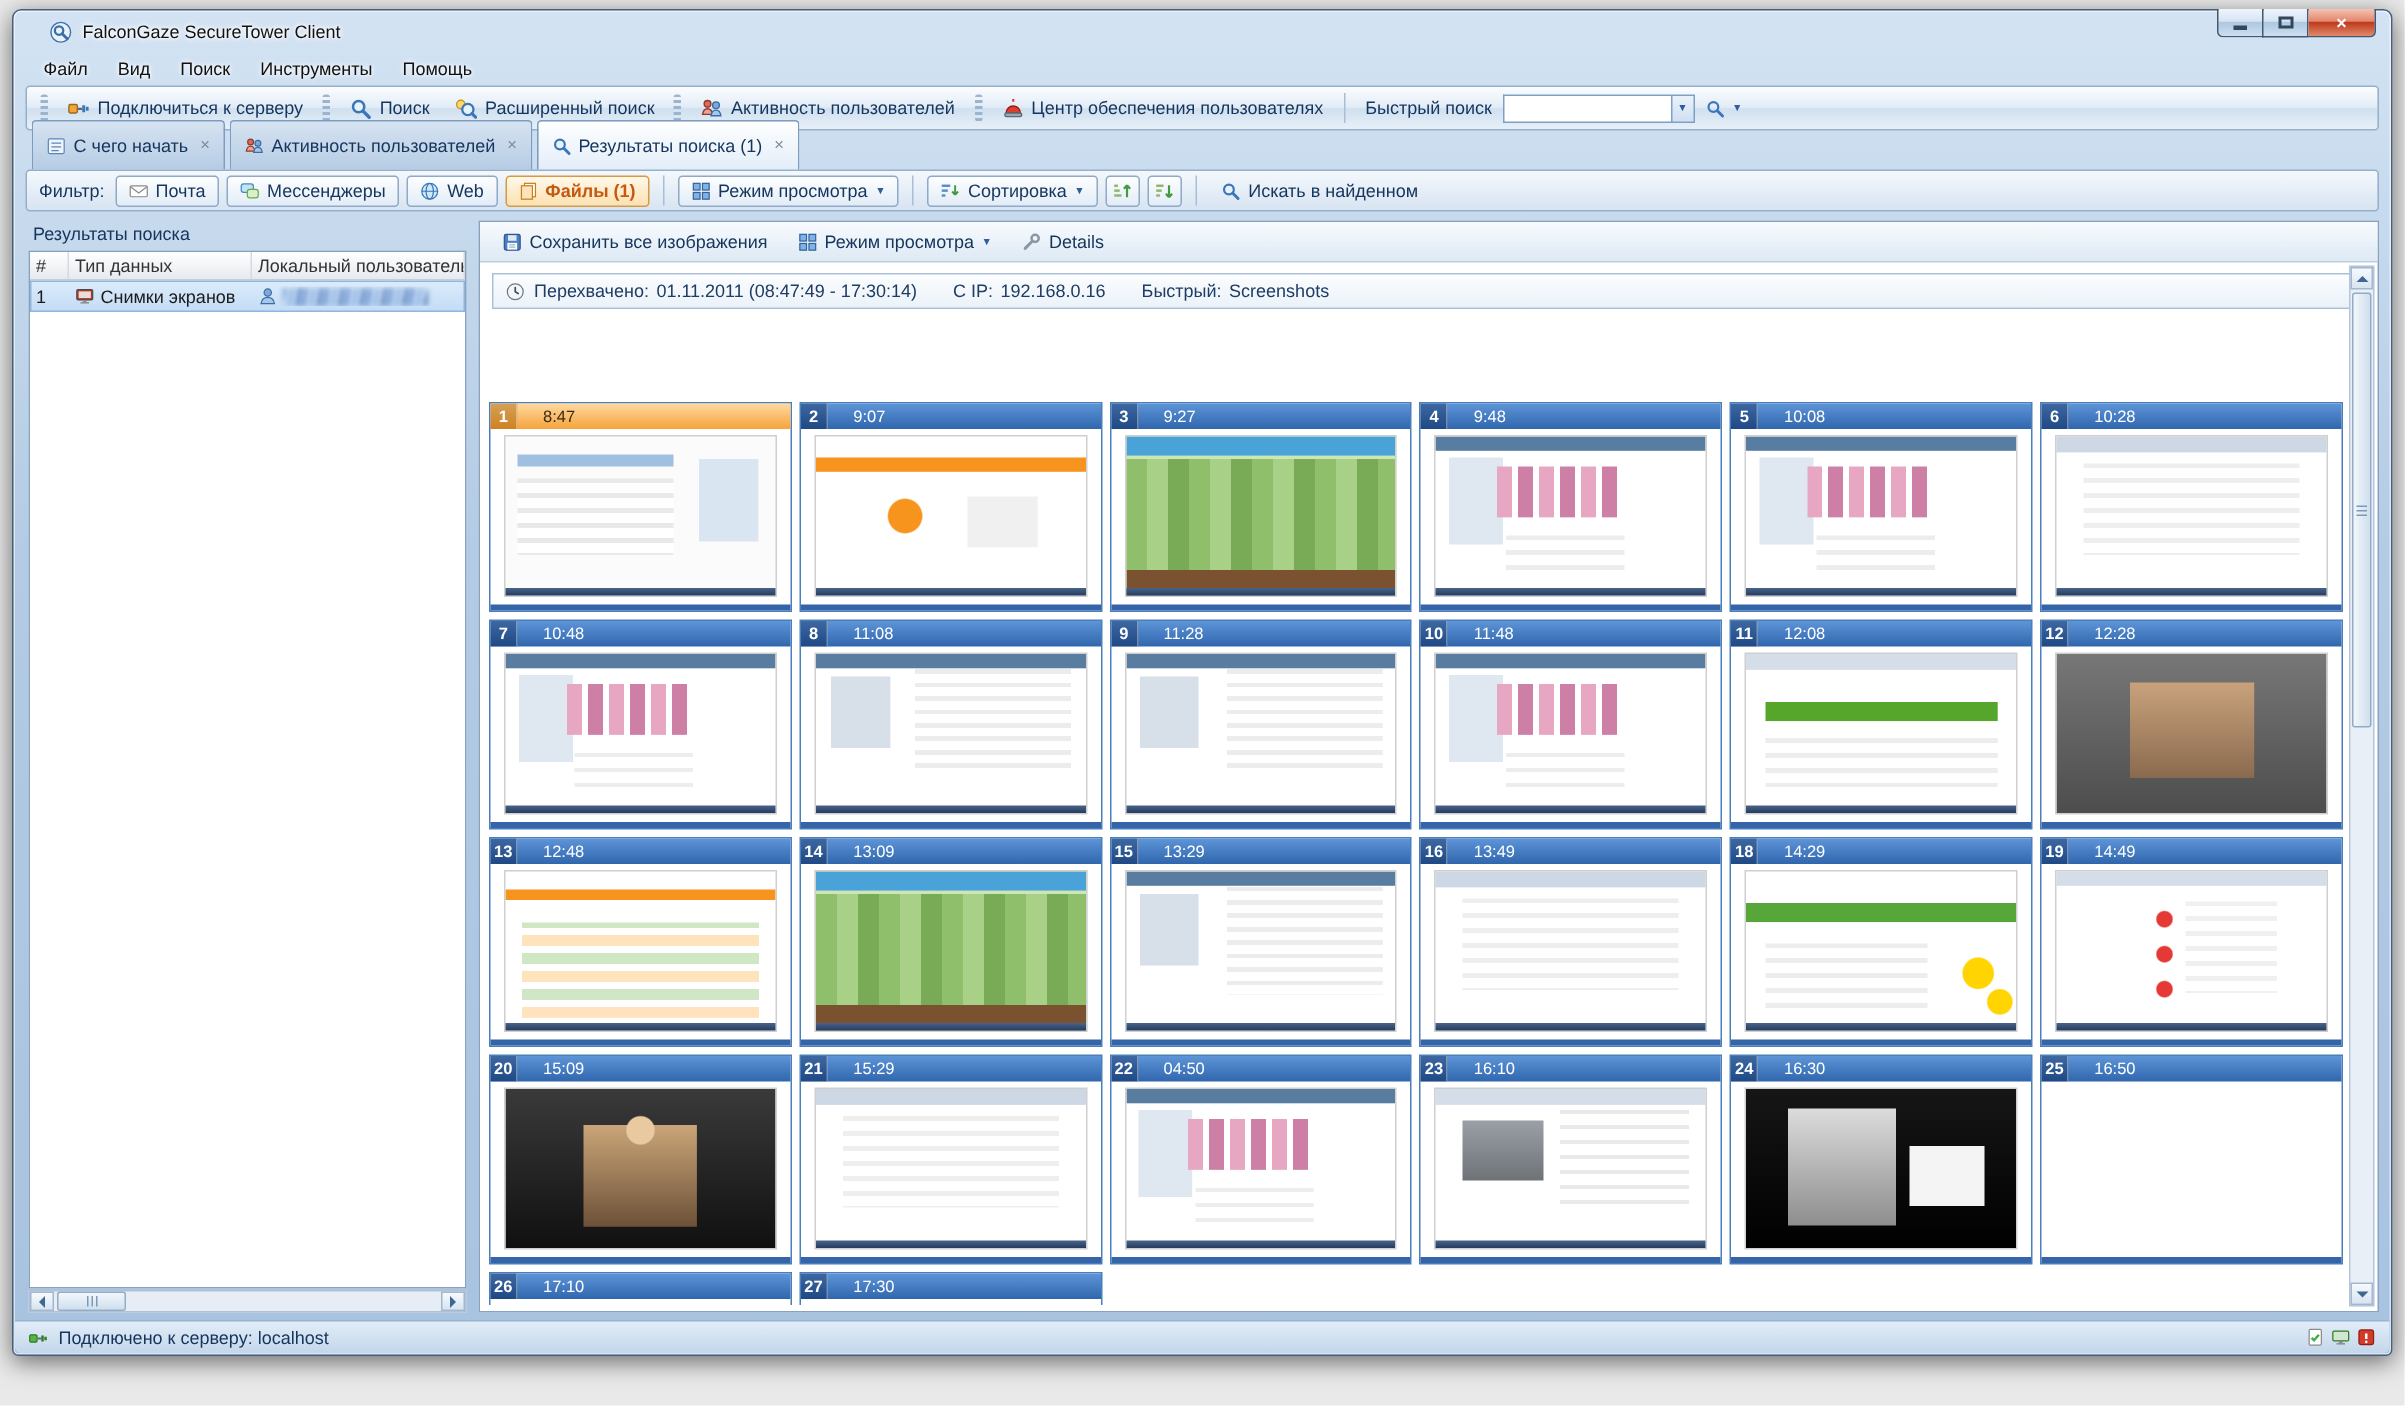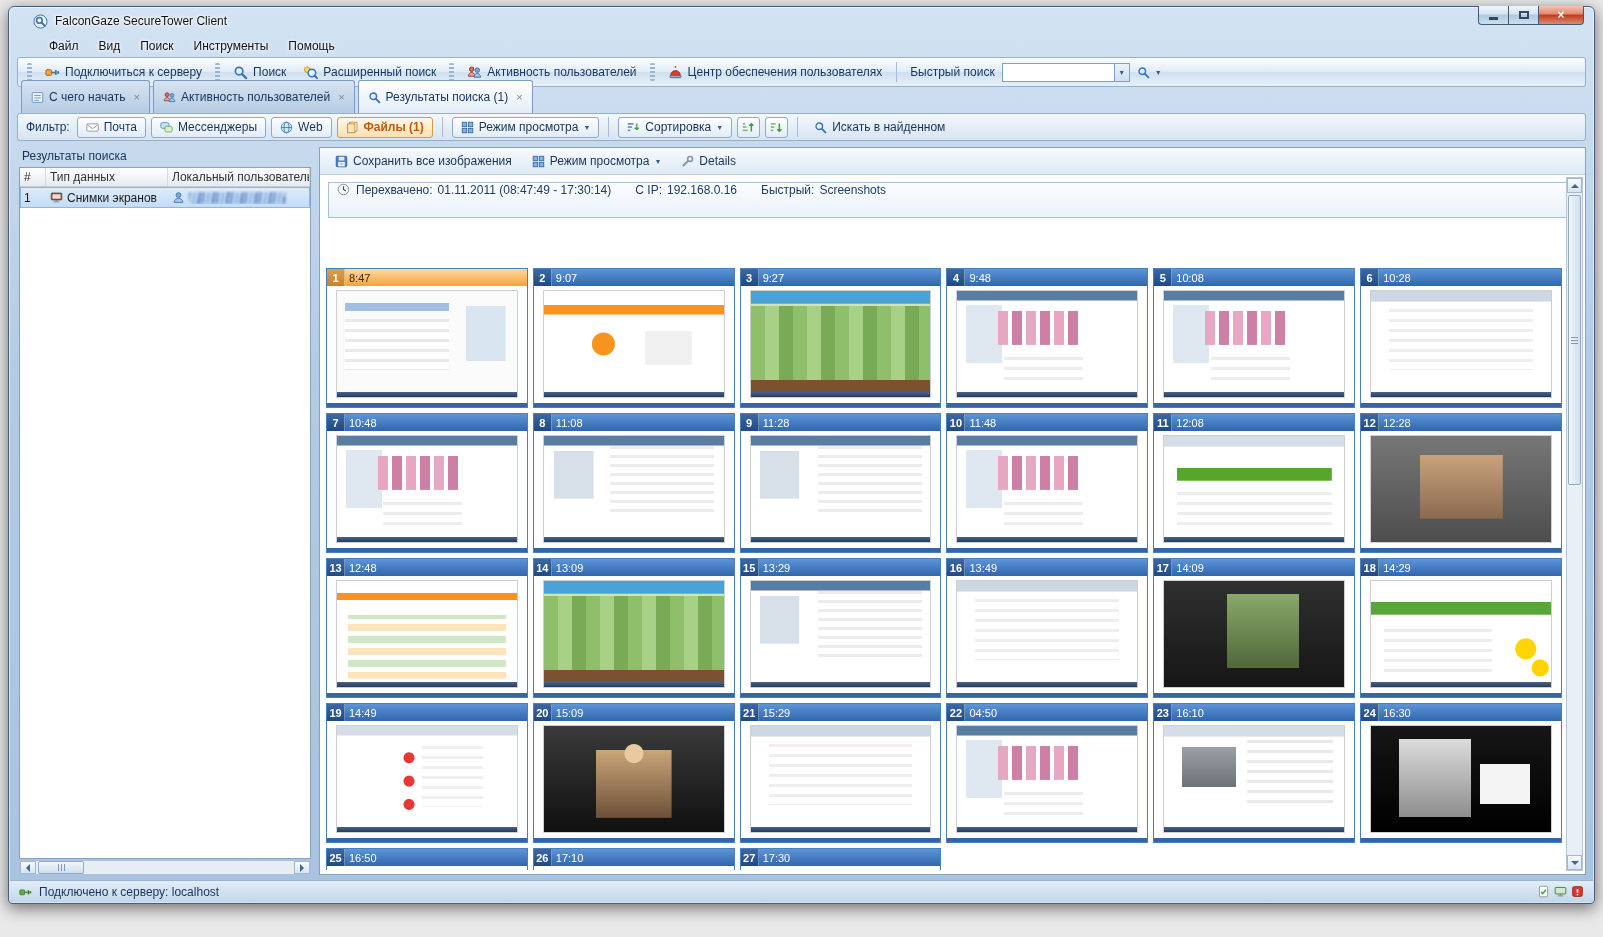--- a/index.html
+++ b/index.html
@@ -15,21 +15,21 @@
   .win-buttons{position:absolute;right:10px;top:-1px;display:flex}
   .win-btn{width:30px;height:19px;border:1px solid #44586e;border-top:none;display:flex;align-items:center;justify-content:center;
     background:linear-gradient(#eef5fc 0%,#d6e4f2 45%,#aec8e0 50%,#cbdff0 100%);cursor:pointer}
   .win-btn.min{border-radius:0 0 0 4px;border-right:none}
   .win-btn.max{border-right:none}
   .win-btn.close{width:46px;border-radius:0 0 4px 0;
     background:linear-gradient(#f6c2b4 0%,#e2876d 45%,#c03a1c 50%,#e08a6e 100%);color:#fff;font-weight:bold;font-size:12px}
   .glyph-min{width:9px;height:3px;background:#33475c;margin-top:7px}
   .glyph-max{width:10px;height:8px;border:2px solid #33475c;background:transparent}
   
-  .menubar{height:22px;display:flex;align-items:center;padding:0 32px;gap:4px}
+  .menubar{height:22px;display:flex;align-items:center;padding:0 12px;gap:4px}
   .menu-item{padding:2px 8px;color:#101010;text-shadow:0 0 5px #fff,0 0 3px #fff;cursor:default;border-radius:2px}
   
   .toolbar{height:30px;margin:0 8px;display:flex;align-items:center;background:linear-gradient(#fbfdff,#e2ecf6 48%,#d0e0ef 52%,#e7f0f9);
     border:1px solid #96afcb;border-radius:3px;padding:0 6px;gap:3px}
   .tb-handle{width:5px;height:18px;margin:0 3px;background:repeating-linear-gradient(#9db4ce 0 2px,transparent 2px 4px);border-radius:2px}
   .tb-btn{display:flex;align-items:center;gap:5px;padding:3px 7px;border-radius:3px;color:#15355c;cursor:pointer;white-space:nowrap}
   .tb-sep{width:1px;height:20px;background:#a9bed6;margin:0 4px}
   .qs-label{color:#15355c;margin:0 4px 0 6px;white-space:nowrap}
   .qs-box{display:flex;align-items:center;height:19px}
   .qs-input{width:112px;height:19px;border:1px solid #7fa0c4;border-right:none;background:#fff;outline:none;padding:0 4px;font:inherit}
@@ -72,38 +72,38 @@
   .grip{width:1px;height:7px;background:#7e99b8}
   .tri{width:0;height:0;border:4px solid transparent}
   .tri.left{border-right-color:#3f6793;border-left-width:0}
   .tri.right{border-left-color:#3f6793;border-right-width:0}
   .tri.up{border-bottom-color:#3f6793;border-top-width:0}
   .tri.down{border-top-color:#3f6793;border-bottom-width:0}
   
   .right-panel{position:absolute;left:310px;top:0;right:8px;bottom:4px;background:#fff;border:1px solid #87a2c0}
   .rp-toolbar{height:27px;display:flex;align-items:center;gap:6px;background:linear-gradient(#f8fbfe,#dde9f4);
     border-bottom:1px solid #bccee0;padding:0 8px}
-  .info-bar{height:36px;margin:7px 8px 0;border:1px solid #a9c0d8;background:linear-gradient(#fcfdfe,#eaf2f9);
-    display:flex;align-items:flex-start;gap:6px;padding:0 8px;color:#1e3c64;white-space:nowrap}
+  .info-bar{height:24px;margin:7px 8px 0;border:1px solid #a9c0d8;background:linear-gradient(#fcfdfe,#eaf2f9);
+    display:flex;align-items:center;gap:6px;padding:11px 8px;color:#1e3c64;white-space:nowrap}
   .info-seg{display:flex;gap:5px;margin-right:18px}
   .user-box{margin:12px 8px 0;border:1px solid #c3d1e0;border-radius:2px;position:relative;height:42px;padding:12px 10px 0}
   .user-box .legend{position:absolute;top:-8px;left:8px;background:#fff;padding:0 5px;color:#333}
   .user-line{display:flex;align-items:center;gap:6px}
   .user-line b{color:#111}
   .redacted{display:inline-block;height:12px;width:128px;border-radius:2px;opacity:.9;filter:blur(1.6px);
     background:repeating-linear-gradient(100deg,#3e6fbe 0 2px,transparent 2px 5px,#6f9ad4 5px 7px,transparent 7px 10px,#2f5aa8 10px 12px,transparent 12px 14px)}
   .redacted.short{width:96px}
   .thumb-wrap{position:absolute;left:6px;right:23px;top:120px;bottom:4px;overflow:hidden}
   .thumb-grid{display:grid;grid-template-columns:repeat(6,1fr);grid-auto-rows:140px;gap:5px}
   .thumb{border:1px solid #4a7fbd;background:#fff;position:relative;cursor:pointer}
   .thumb::after{content:"";position:absolute;left:0;right:0;bottom:0;height:4px;background:var(--accent,#3565a8)}
   .t-head{height:17px;background:linear-gradient(#5e95d8,#2f66ad);display:flex;align-items:center;color:#fff;font-size:11px}
   .t-num{min-width:18px;height:100%;background:rgba(0,20,60,.35);display:flex;align-items:center;justify-content:center;
     font-weight:bold;border-right:1px solid rgba(255,255,255,.35);padding:0 2px}
-  .t-time{padding-left:4px}
+  .t-time{padding-left:17px}
   .thumb.selected .t-head{background:linear-gradient(#ffd9a0,var(--selected,#f5a33c));color:#3a2a10}
   .thumb.selected .t-num{background:rgba(160,90,0,.45);color:#fff}
   .mini{position:absolute;left:9px;right:9px;top:21px;bottom:9px;border:1px solid #cfcfcf;background:#fff}
   .mini::after{content:"";position:absolute;left:0;right:0;bottom:0;height:5px;background:linear-gradient(#49648a,#243c5e)}
   .v-darkphoto::after,.v-greenphoto::after,.v-warmphoto::after,.v-bwphoto::after{display:none}
   
   .v-chat{background:linear-gradient(#9fc0e0,#9fc0e0) 10% 12%/58% 8% no-repeat,
     repeating-linear-gradient(#e9e9e9 0 3px,#fff 3px 10px) 10% 50%/58% 48% no-repeat,
     linear-gradient(#d9e6f2,#d9e6f2) 92% 30%/22% 52% no-repeat,#fbfbfb}
   .v-ok{background:radial-gradient(circle at 33% 50%,#f7941e 0 11px,transparent 12px),
@@ -617,27 +617,20 @@
   </div>
             <div class="thumb">
     <div class="t-head">
       <span class="t-num">16</span>
       <span class="t-time">13:49</span>
     </div>
     <div class="mini v-page"></div>
   </div>
             <div class="thumb">
     <div class="t-head">
-      <span class="t-num">17</span>
-      <span class="t-time">14:09</span>
-    </div>
-    <div class="mini v-greenphoto"></div>
-  </div>
-            <div class="thumb">
-    <div class="t-head">
       <span class="t-num">18</span>
       <span class="t-time">14:29</span>
     </div>
     <div class="mini v-shop"></div>
   </div>
             <div class="thumb">
     <div class="t-head">
       <span class="t-num">19</span>
       <span class="t-time">14:49</span>
     </div>

